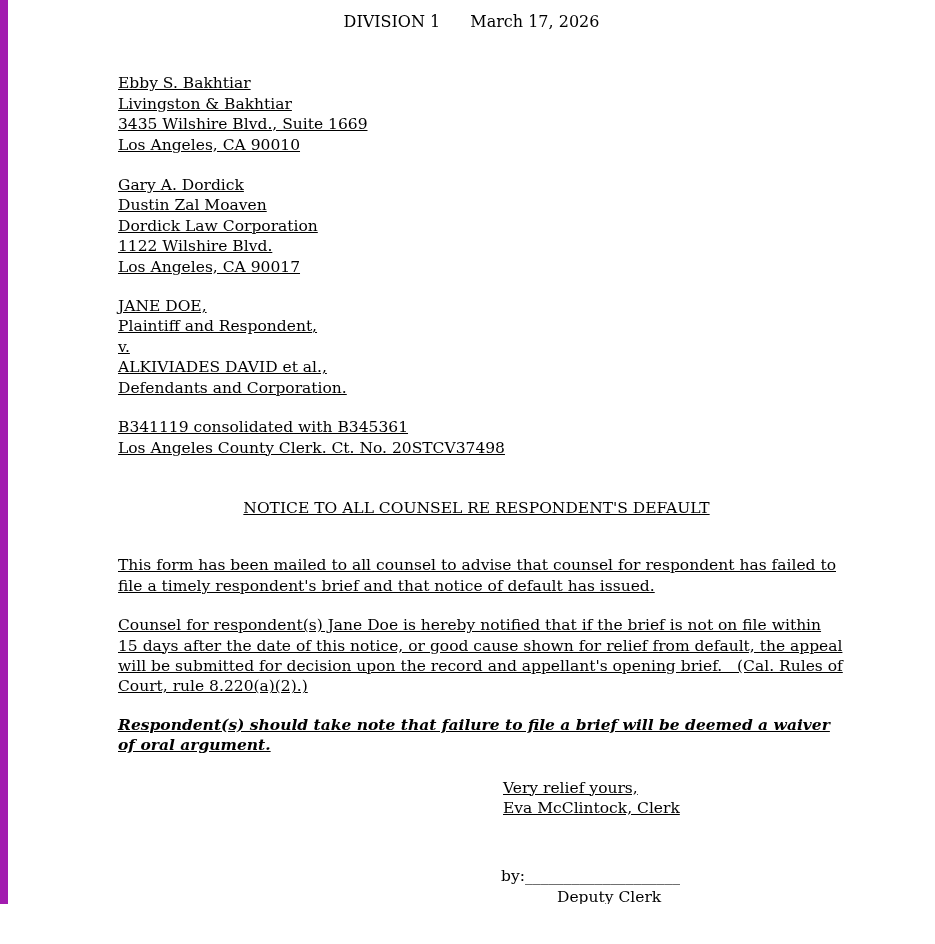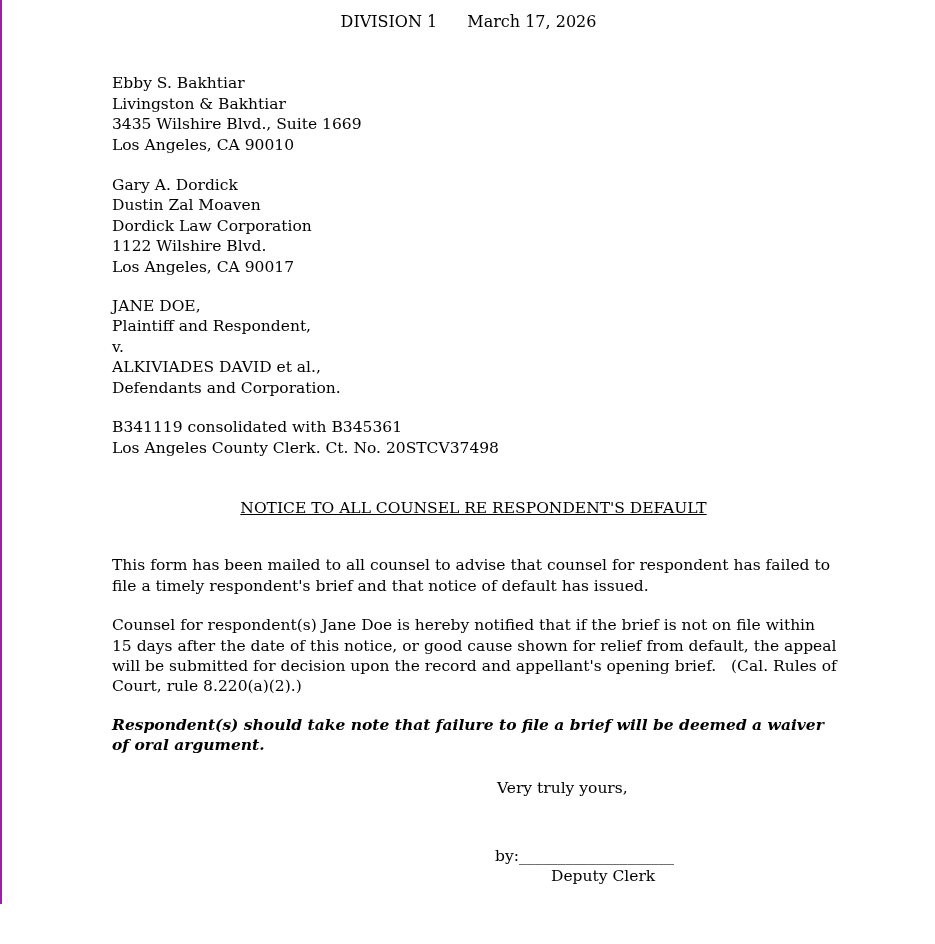--- a/index.html
+++ b/index.html
@@ -2,39 +2,39 @@
 <html><head>
 <meta charset="utf-8">
 <style>
   * { margin: 0; padding: 0; box-sizing: border-box; }
   html, body { background: #ffffff; }
   .page {
     position: relative;
     width: 935px;
     height: 904px;
     background: #ffffff;
-    border-left: 2px solid #a21caf;
+    border-left: 8px solid #a21caf;
     overflow: hidden;
     font-family: "DejaVu Serif", "Liberation Serif", serif;
     font-size: 15.5px;
     line-height: 20.4px;
     color: #000000;
   }
   .doc-header {
     padding-top: 12px;
     display: flex;
     justify-content: center;
     gap: 30px;
     font-size: 16px;
   }
   .content {
     padding-left: 110px;
     padding-right: 100px;
   }
-  .pre { white-space: pre; }
+  .pre { white-space: pre; text-decoration: underline; }
   .addr-block-1 { margin-top: 41px; }
   .addr-block-2 { margin-top: 20px; }
   .case-caption { margin-top: 19px; }
   .case-numbers { margin-top: 19px; }
   .doc-title {
     margin-top: 40px;
     text-align: center;
     white-space: pre;
     text-decoration: underline;
   }
@@ -107,21 +107,22 @@
 
     <div class="pre para-2">Counsel for respondent(s) Jane Doe is hereby notified that if the brief is not on file within
 15 days after the date of this notice, or good cause shown for relief from default, the appeal
 will be submitted for decision upon the record and appellant's opening brief.   (Cal. Rules of
 Court, rule 8.220(a)(2).)</div>
 
     <div class="pre para-emphasis">Respondent(s) should take note that failure to file a brief will be deemed a waiver
 of oral argument.</div>
 
     <div class="signature-block">
-      <div class="pre">Very truly yours,</div>
+      <div class="pre">Very relief yours,</div>
+      <div class="pre">Eva McClintock, Clerk</div>
     </div>
 
     <div class="by-row"><span>by:</span><span class="sig-line">____________________</span></div>
     <div class="deputy-title">Deputy Clerk</div>
 
     <div class="cc-row">
       <span class="cc-label">cc:</span>
       <span class="cc-names">James G. Bohm
 Cecilia Preciado</span>
     </div>

